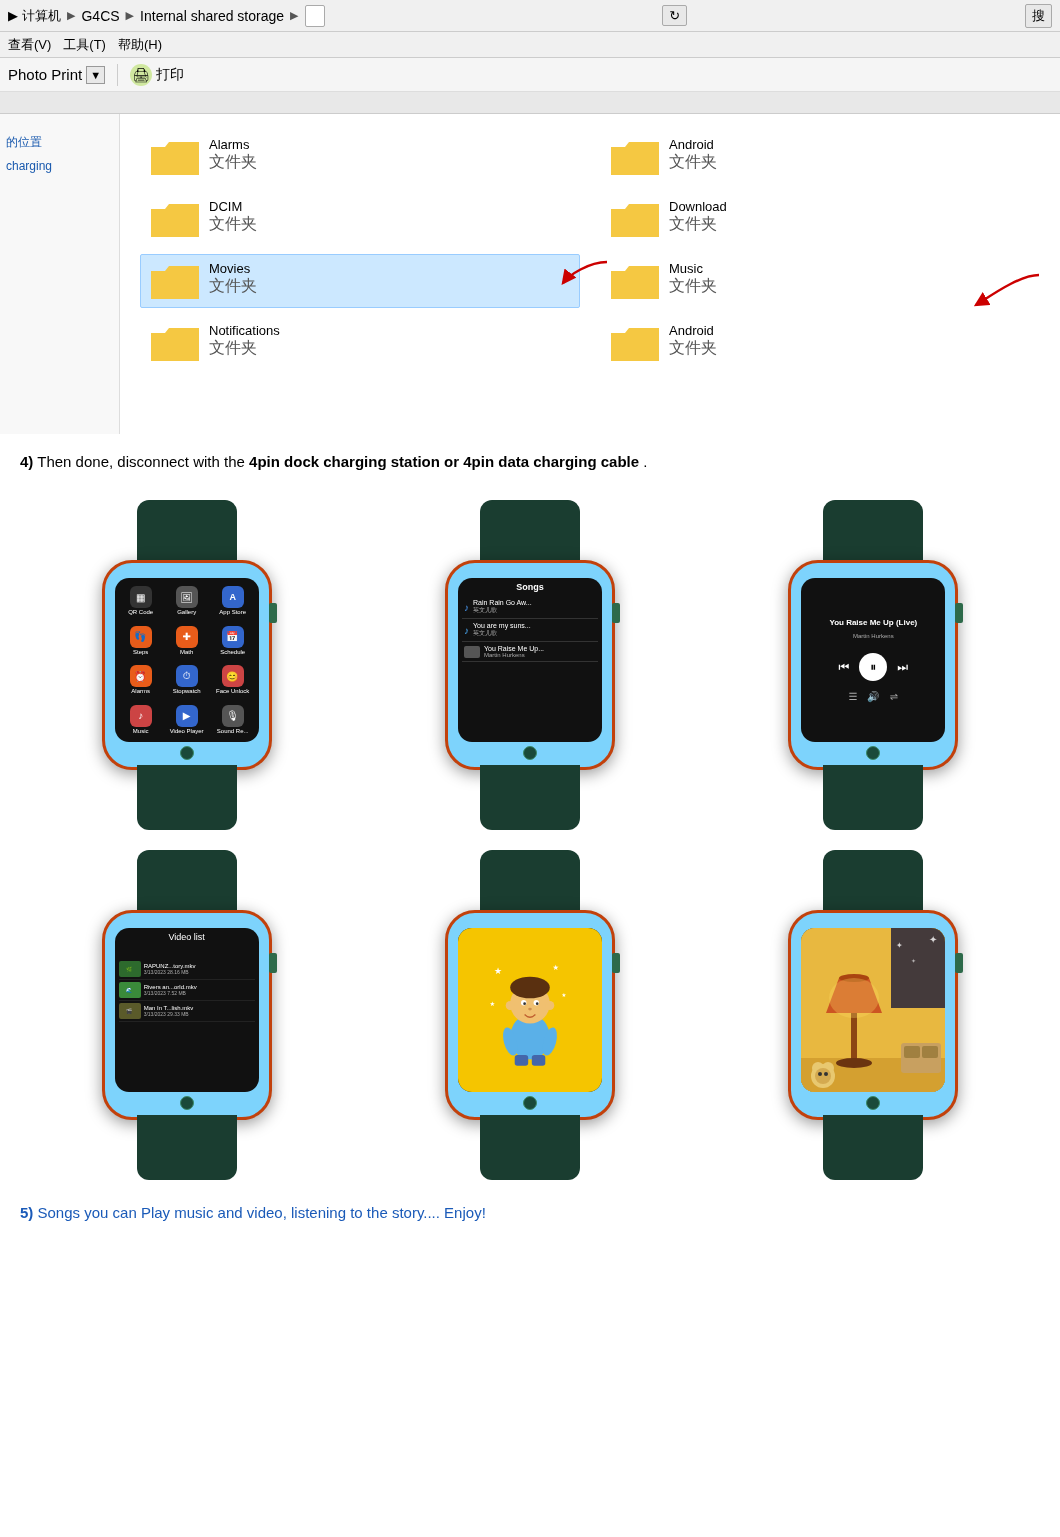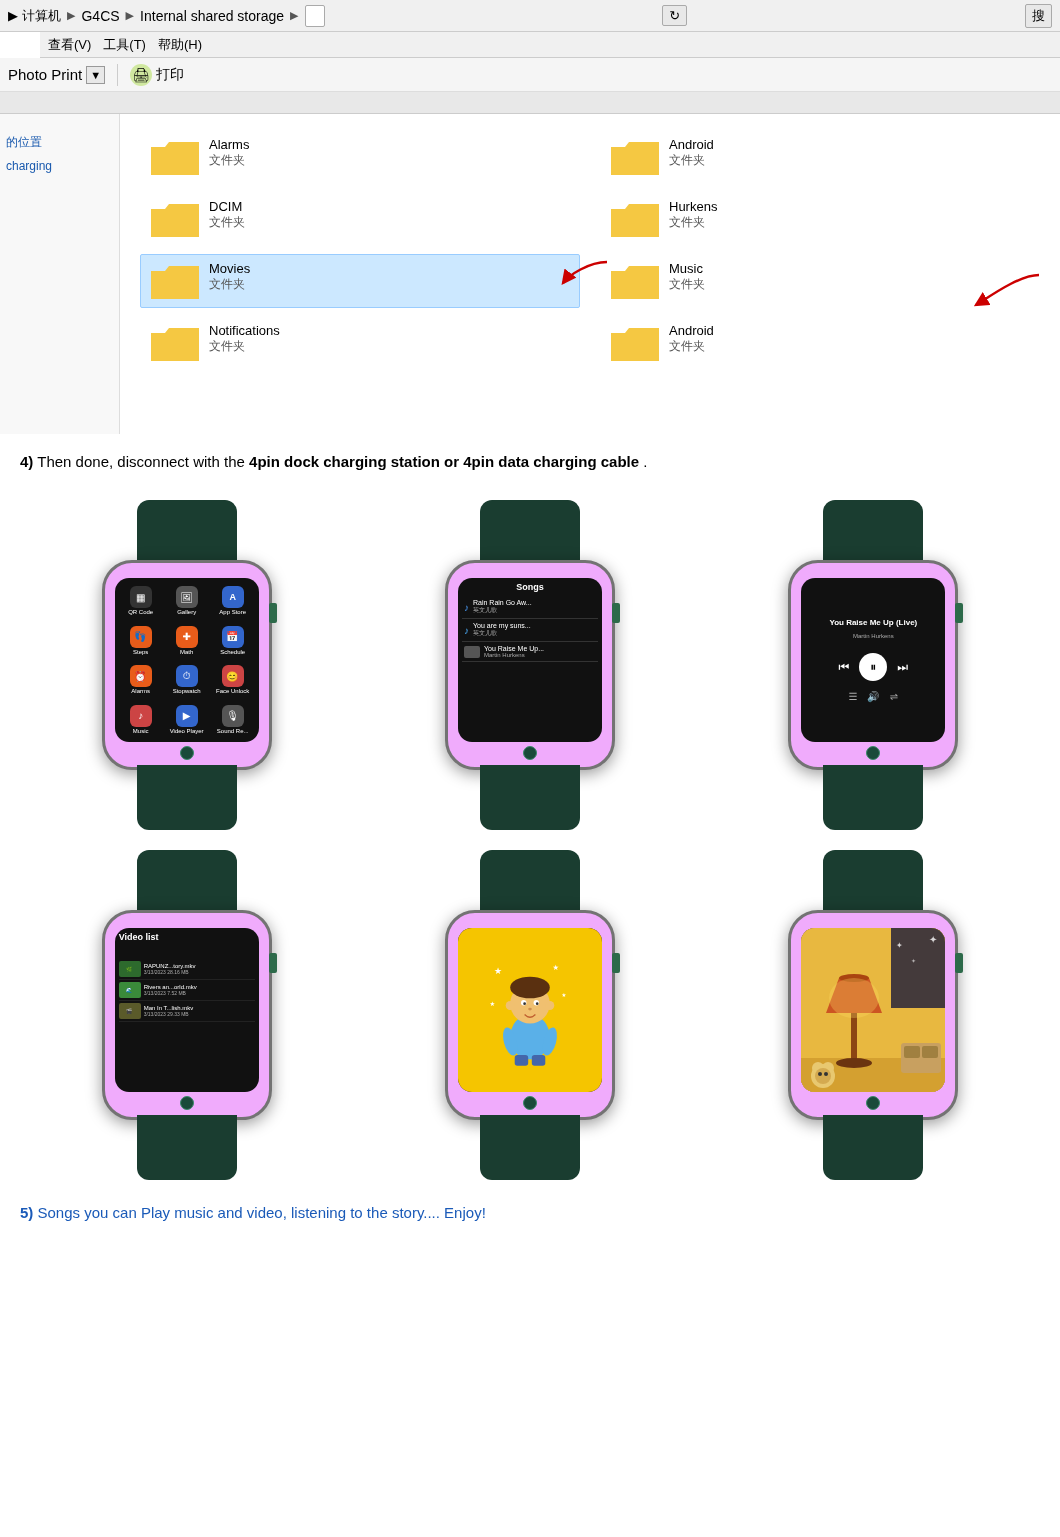--- a/index.html
+++ b/index.html
@@ -56,21 +56,20 @@
     
     .menu-bar {
       background: #f0f0f0;
       border-bottom: 1px solid #ccc;
       padding: 3px 8px;
       display: flex;
       align-items: center;
       gap: 12px;
       height: 26px;
       font-size: 13px;
-      margin-left: 40px;
     }
     .menu-item {
       cursor: pointer;
       color: #000;
     }
 
     
     .toolbar {
       background: #f5f5f5;
       border-bottom: 1px solid #ddd;
@@ -167,21 +166,21 @@
     .folder-icon {
       width: 48px;
       height: 40px;
       flex-shrink: 0;
       position: relative;
     }
     .folder-icon svg { width: 48px; height: 40px; }
 
     .folder-label { display: flex; flex-direction: column; }
     .folder-name { font-size: 13px; color: #000; }
-    .folder-type { font-size: 12px; color: #555; }
+    .folder-type { font-size: 16px; color: #555; }
 
     
     .step-section {
       padding: 16px 20px;
       font-size: 15px;
       line-height: 1.6;
       color: #000;
     }
     .step-num { font-weight: bold; }
     .bold-text { font-weight: bold; margin-top: 41px; }
@@ -208,23 +207,23 @@
     }
 
     
     .watch-body {
       position: absolute;
       left: 50%;
       top: 50%;
       transform: translate(-50%, -50%);
       width: 170px;
       height: 210px;
-      background: #f0abfc;
+      background: #7dd3fc;
       border-radius: 30px;
-      border: 3px solid #737373;
+      border: 3px solid #c2410c;
       box-shadow: 0 4px 16px rgba(0,0,0,0.4);
     }
     .watch-screen {
       position: absolute;
       top: 15px;
       left: 10px;
       right: 10px;
       bottom: 25px;
       background: #000;
       border-radius: 14px;
@@ -342,21 +341,21 @@
       display: flex; gap: 10px; margin-top: 4px;
     }
     .extra-icon { color: #aaa; font-size: 10px; }
 
     .screen-videolist {
       background: #111;
       width: 100%;
       height: 100%;
       padding: 4px;
     }
-    .vlist-title { color: #fff; font-size: 9px; text-align: left; margin-bottom: 17px; font-weight: bold; }
+    .vlist-title { color: #fff; font-size: 9px; text-align: center; margin-bottom: 17px; font-weight: normal; }
     .video-item {
       display: flex; align-items: center; gap: 3px;
       padding: 2px 0;
       border-bottom: 1px solid #222;
     }
     .video-thumb {
       width: 22px; height: 16px;
       border-radius: 2px;
       background: #2d6a2d;
       flex-shrink: 0;
@@ -486,21 +485,21 @@
     </div>
 
     <div class="folder-item">
       <div class="folder-icon">
         <svg viewBox="0 0 48 40">
             <polygon points="0,10 14,10 18,5 48,5 48,38 0,38" class="folder-body"></polygon>
             <rect x="0" y="10" width="48" height="28" rx="3" class="folder-body"></rect>
           </svg>
       </div>
       <div class="folder-label">
-        <span class="folder-name">Hurkens</span>
+        <span class="folder-name">Download</span>
         <span class="folder-type">文件夹</span>
       </div>
     </div>
 
     <div class="folder-item selected" style="position:relative;">
       <div class="folder-icon">
         <svg viewBox="0 0 48 40">
             <polygon points="0,10 14,10 18,5 48,5 48,38 0,38" class="folder-body"></polygon>
             <rect x="0" y="10" width="48" height="28" rx="3" class="folder-body"></rect>
           </svg>

